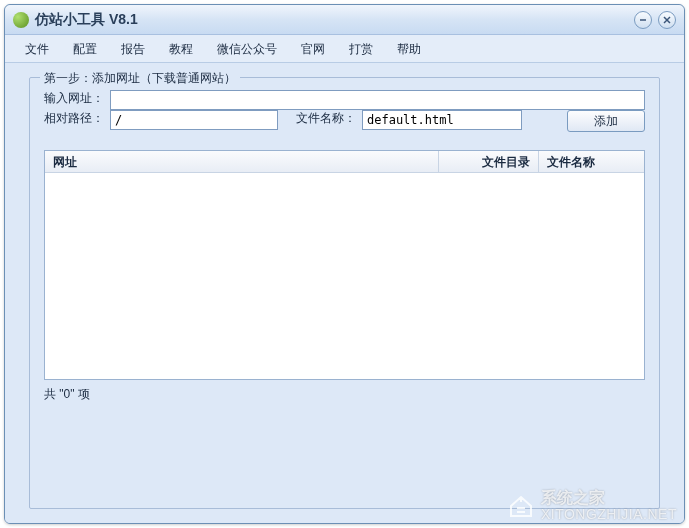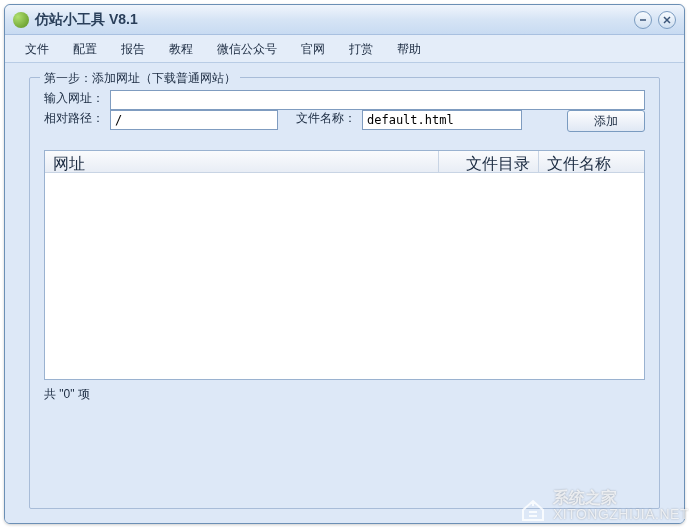--- a/index.html
+++ b/index.html
@@ -134,41 +134,42 @@
 .table-header {
   display: flex;
   background: linear-gradient(to bottom, #fafbfd, #e8edf5);
   border-bottom: 1px solid #c8d4e4;
   height: 22px;
 }
 .th {
   padding: 3px 8px;
   border-right: 1px solid #c8d4e4;
   color: #1a2a40;
-  font-size: 16px;
+  font-size: 12px;
+  font-weight: bold;
 }
 .th-url { width: 394px; }
 .th-dir { width: 100px; text-align: right; }
 .th-name { flex: 1; border-right: none; }
 .table-body { height: calc(100% - 22px); background: #fff; }
 .status-row {
   margin-top: 6px;
   color: #1a2a40;
   font-size: 12px;
 }
 .watermark {
   position: absolute;
-  right: 0;
+  right: 12px;
   bottom: 6px;
   color: rgba(255,255,255,0.75);
   font-size: 16px;
   font-weight: bold;
   text-shadow: 0 0 2px rgba(0,0,0,0.3);
   display: flex;
-  align-items: flex-end;
+  align-items: center;
   gap: 6px;
   pointer-events: none;
 }
 .wm-icon {
   width: 28px;
   height: 24px;
   position: relative;
 }
 .wm-icon svg { width: 100%; height: 100%; }
 </style>

